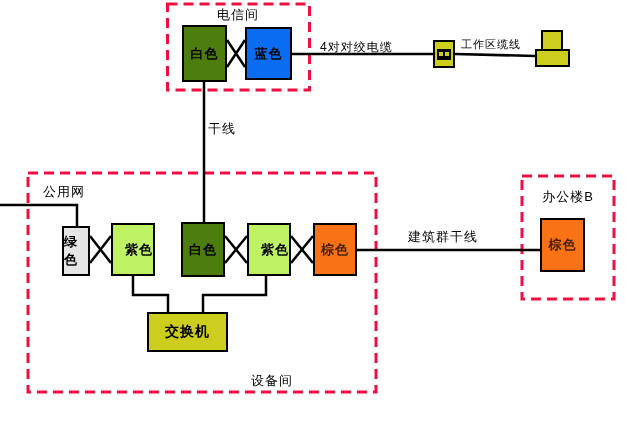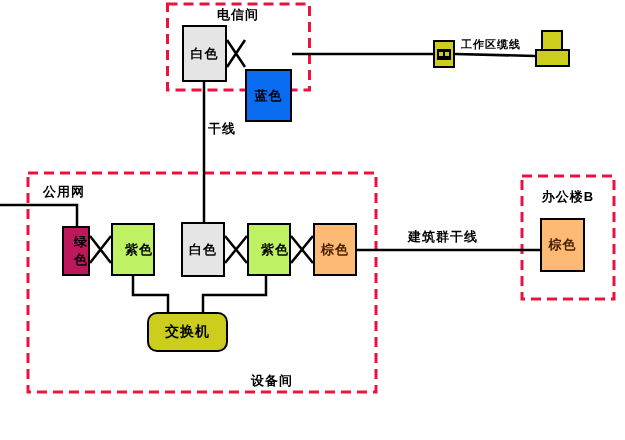--- a/index.html
+++ b/index.html
@@ -6,42 +6,42 @@
   .stage{
     position:relative;width:625px;height:440px;background:#ffffff;
     font-family:"Liberation Sans","DejaVu Sans",sans-serif;overflow:hidden;
   }
   .wires{position:absolute;left:0;top:0;z-index:1;}
   .cbox{
     position:absolute;z-index:2;border:2px solid #000;box-sizing:border-box;
     display:flex;align-items:center;justify-content:center;
     font-size:13px;font-weight:bold;color:#000;letter-spacing:1px;
   }
-  .bg-white{background:#e5e5e5;}
+  .bg-white{background:#4d7c0f;}
   .bg-blue{background:#0a6cf0;}
-  .bg-green{background:#be185d;padding-left:10px;}
+  .bg-green{background:#e5e5e5;}
   .bg-purple{background:#bef264;padding-left:12px;}
-  .bg-orange{background:#fdba74;}
+  .bg-orange{background:#f97316;}
   .bg-olive{background:#cdcd1d;}
   .txt-brown{color:#4a2000;}
   .lbl{
-    position:absolute;z-index:3;font-size:13px;font-weight:bold;color:#000;
+    position:absolute;z-index:3;font-size:13px;font-weight:normal;color:#000;
     white-space:nowrap;letter-spacing:1px;
   }
   .lbl-center{text-align:center;}
   
   #box-white-top{left:182px;top:25px;width:45px;height:57px;}
-  #box-blue-top{left:245px;top:27px;width:47px;height:53px;margin-top:42px;}
+  #box-blue-top{left:245px;top:27px;width:47px;height:53px;}
   #box-green{left:62px;top:226px;width:28px;height:50px;letter-spacing:0;}
   #box-purple1{left:111px;top:223px;width:44px;height:53px;}
   #box-white-mid{left:181px;top:222px;width:44px;height:55px;}
   #box-purple2{left:247px;top:223px;width:44px;height:53px;}
   #box-orange1{left:313px;top:223px;width:44px;height:53px;}
   #box-orange-b{left:540px;top:218px;width:45px;height:54px;}
-  #box-switch{left:147px;top:312px;width:81px;height:40px;font-size:14px;border-radius:10px;}
+  #box-switch{left:147px;top:312px;width:81px;height:40px;font-size:14px;}
   #lbl-telecom{left:167px;top:6px;width:142px;}
   #lbl-trunk{left:208px;top:120px;}
   #lbl-4pair{left:320px;top:39px;font-size:12px;}
   #lbl-workarea{left:461px;top:37px;font-size:11px;}
   #lbl-public{left:7px;top:183px;margin-left:36px;}
   #lbl-campus{left:408px;top:228px;text-align:center;}
   #lbl-office-b{left:522px;top:188px;width:92px;}
   #lbl-equip{left:251px;top:372px;}
   #lbl-caption{left:228px;top:410px;font-size:15px;letter-spacing:1px;}
   #lbl-watermark{
@@ -109,19 +109,20 @@
       <div class="dot"></div>
       <div class="dot"></div>
     </div>
   </div>
 
   <div class="cbox bg-olive" id="terminal-top"></div>
   <div class="cbox bg-olive" id="terminal-base"></div>
 
   <div class="lbl lbl-center" id="lbl-telecom">电信间</div>
   <div class="lbl" id="lbl-trunk">干线</div>
+  <div class="lbl" id="lbl-4pair">4对对绞电缆</div>
   <div class="lbl" id="lbl-workarea">工作区缆线</div>
   <div class="lbl" id="lbl-public">公用网</div>
   <div class="lbl" id="lbl-campus">建筑群干线</div>
   <div class="lbl lbl-center" id="lbl-office-b">办公楼B</div>
   <div class="lbl" id="lbl-equip">设备间</div>
 
 </div>
 
 </body></html>

